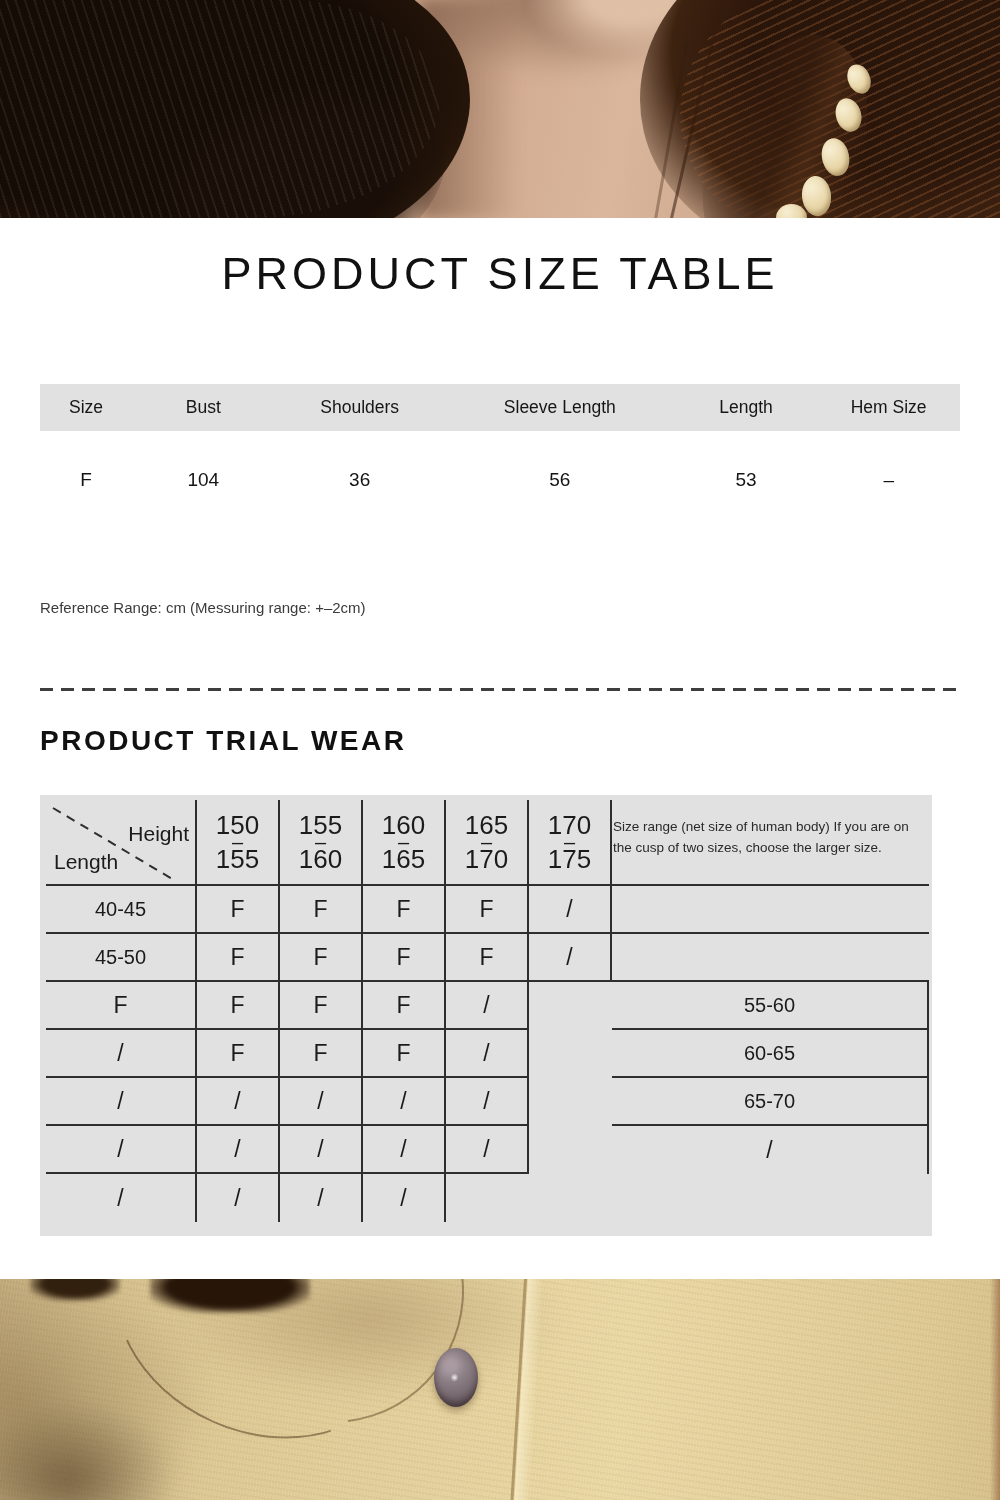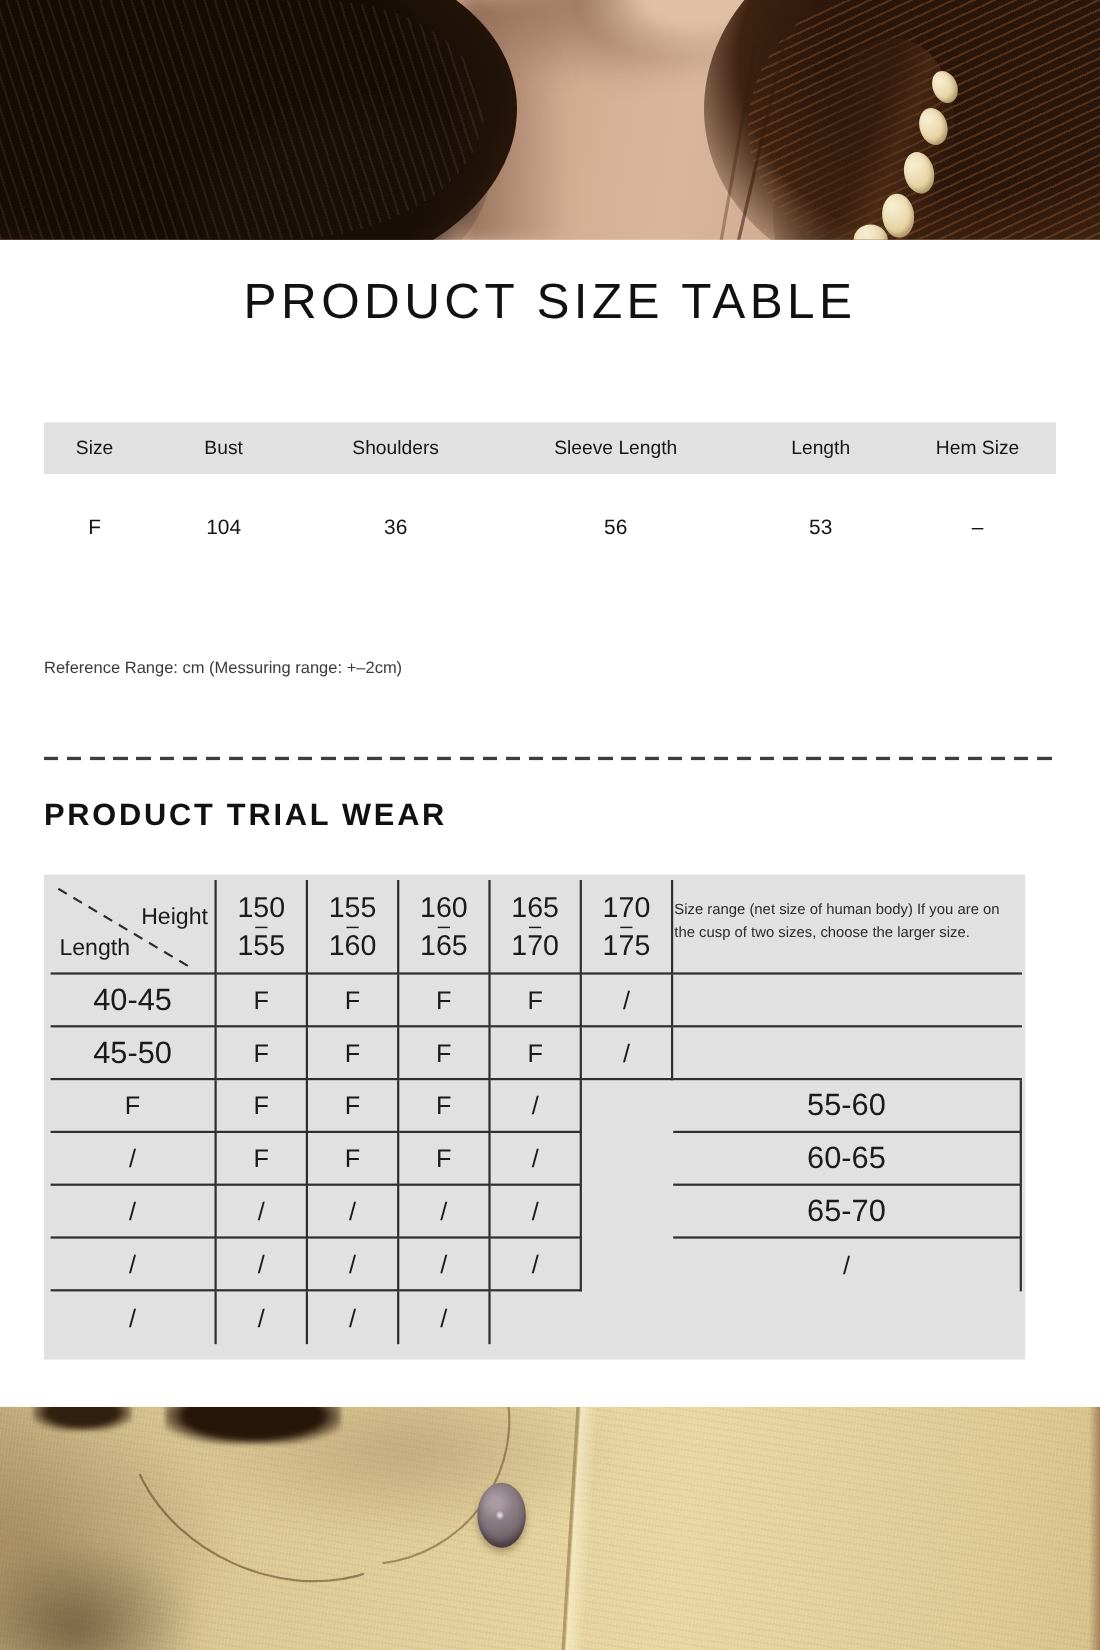--- a/index.html
+++ b/index.html
@@ -72,21 +72,21 @@
   .vr{border-right:2px solid #2e2e2e;}
   .hb{border-bottom:2px solid #2e2e2e;}
   .corner{position:relative;}
   .corner svg{position:absolute;left:0;top:0;}
   .corner .lab-h{position:absolute;right:6px;top:22px;font-size:21px;}
   .corner .lab-w{position:absolute;left:8px;bottom:10px;font-size:21px;}
   .range{flex-direction:column;font-size:26px;line-height:1;}
   .range .range-dash{font-size:20px;line-height:.42;}
   .tnote{display:block;box-sizing:border-box;padding:17px 14px 0 1px;font-size:13.5px;line-height:1.55;
     color:#2a2a2a;text-align:left;}
-  .wl{font-size:28px;}
+  .wl{font-size:20px;}
   .val{font-size:23px;}
 
   
   .photo-bottom{position:absolute;left:0;top:1279px;width:1000px;height:221px;overflow:hidden;
     background:linear-gradient(96deg,#c2aa7b 0%,#d2bc8a 10%,#ddc893 24%,#e2ce9a 40%,#e5d29d 51%,#e9d7a2 62%,#e3cf9a 78%,#ddc791 92%,#d6bf88 100%);}
   .pb-layer{position:absolute;}
   .pb-texture{left:0;top:0;width:100%;height:100%;
     background:repeating-linear-gradient(97deg,rgba(255,255,255,.09) 0 1px,rgba(0,0,0,0) 1px 3px),
                repeating-linear-gradient(9deg,rgba(150,120,70,.07) 0 2px,rgba(0,0,0,0) 2px 6px);}
   .pb-lshadow{left:-60px;top:0;width:260px;height:100%;

